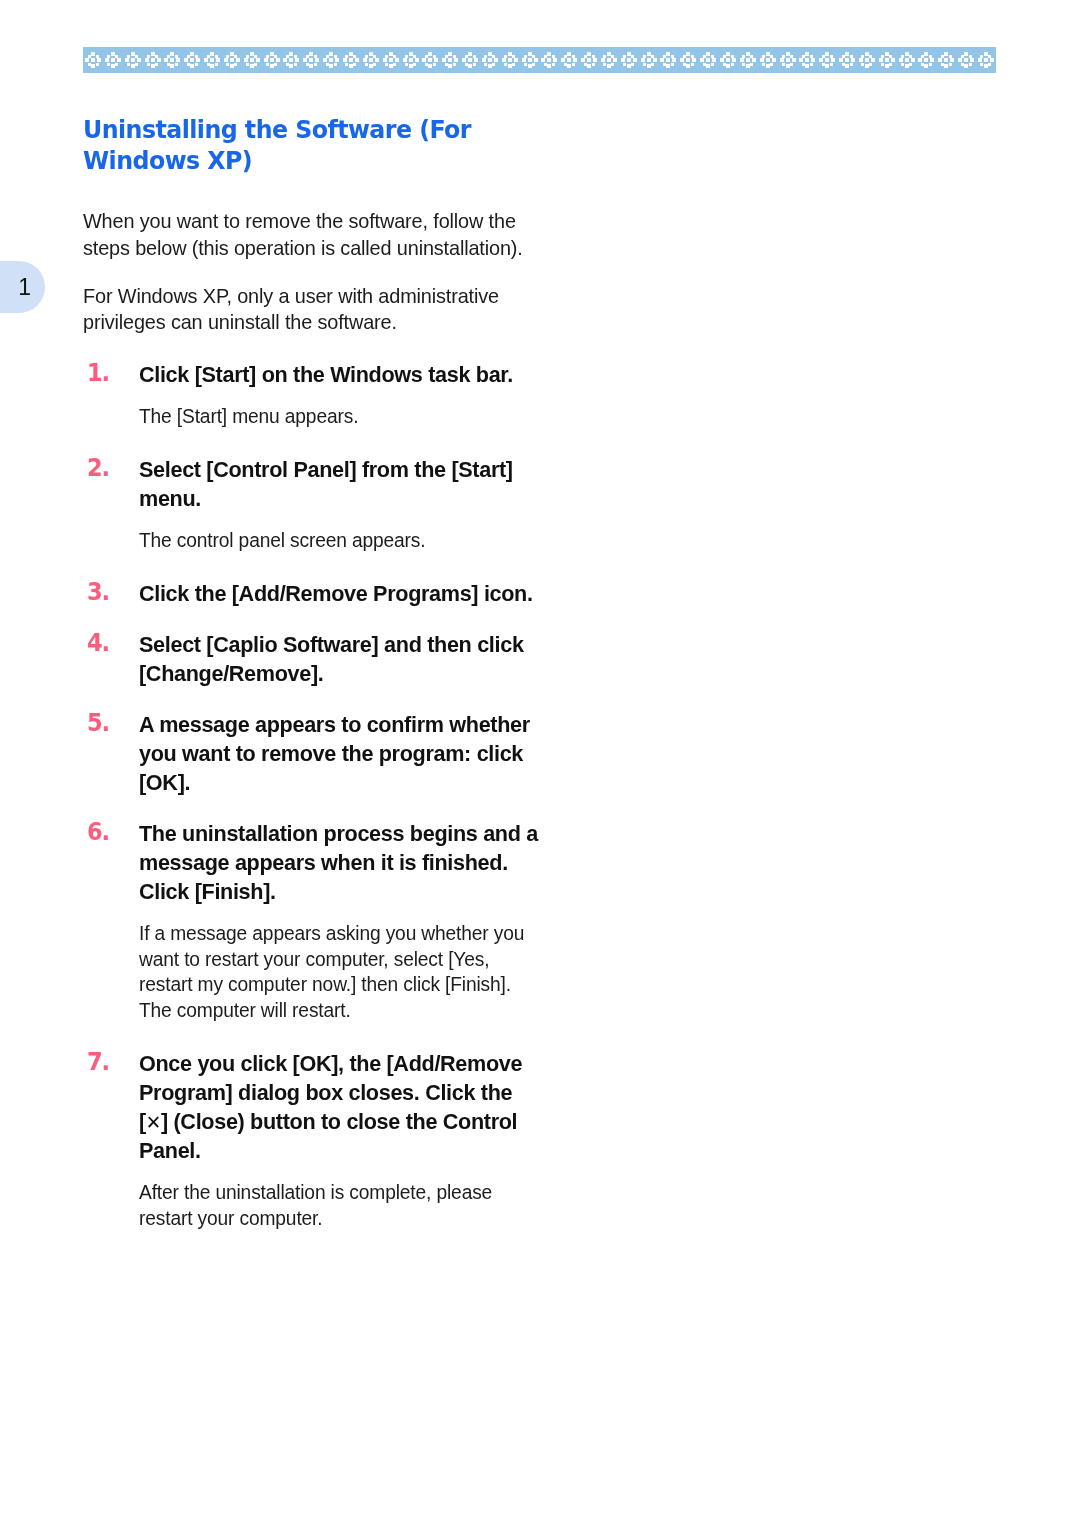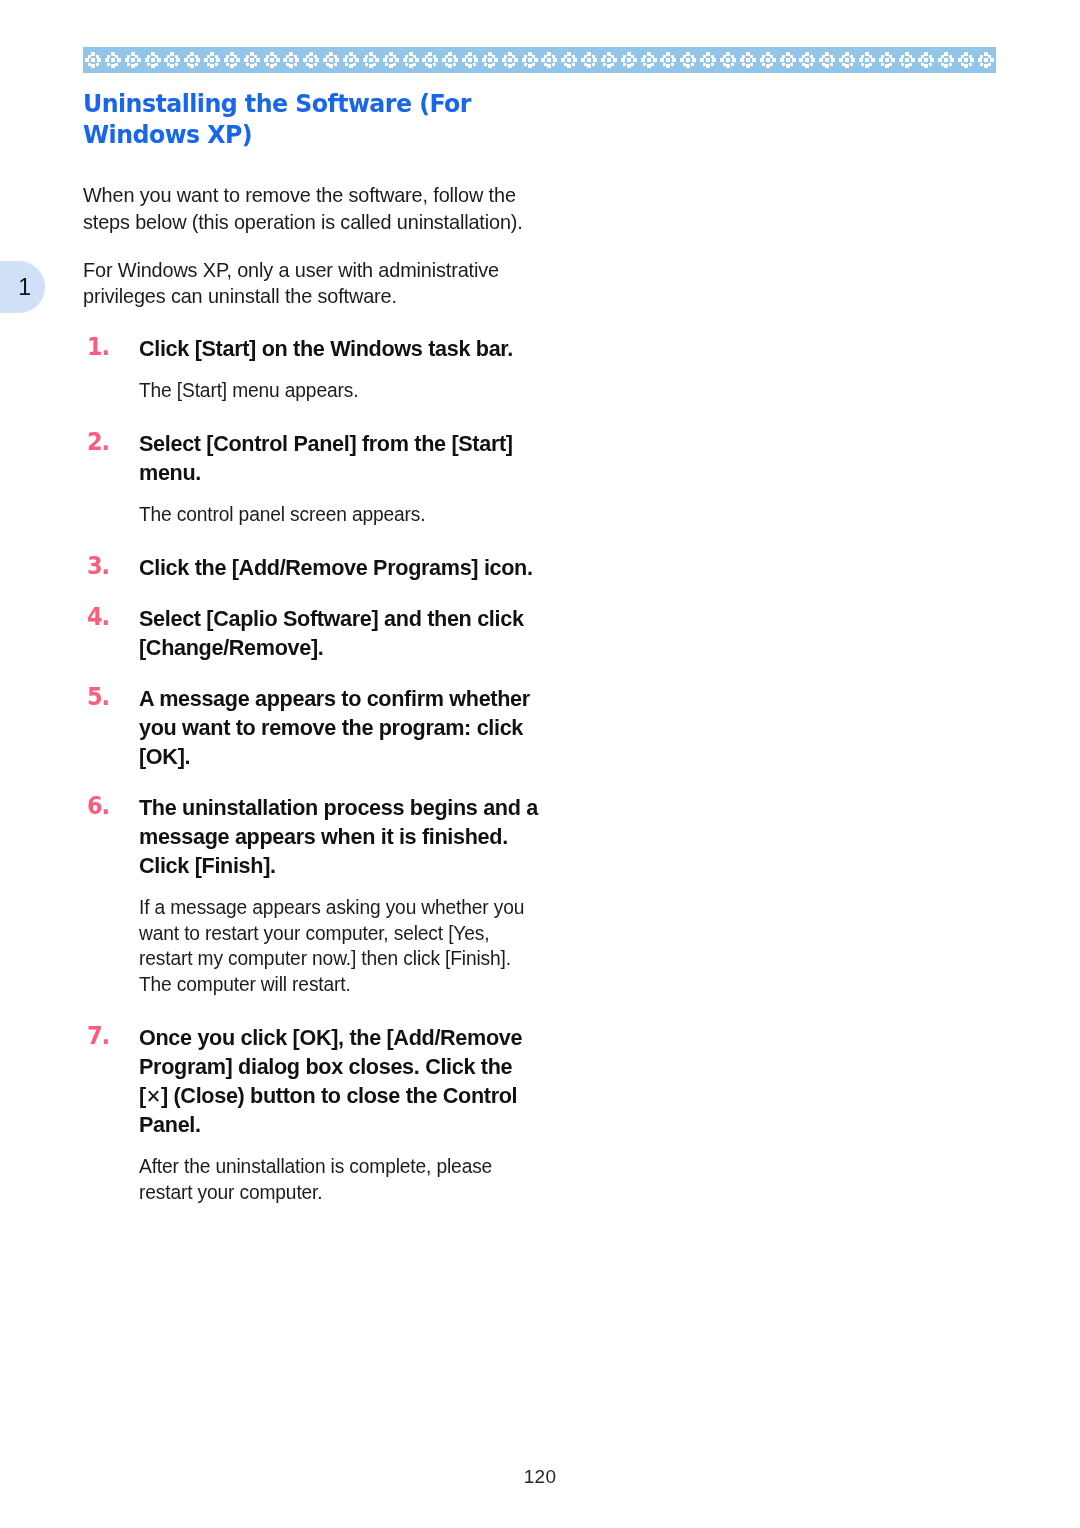--- a/index.html
+++ b/index.html
@@ -80,21 +80,21 @@
     font-size: 23px;
     color: #111111;
     line-height: 1;
     font-family: "Liberation Sans", sans-serif;
   }
 
   
   .content {
     position: absolute;
     left: 83px;
-    top: 88px;
+    top: 114px;
     width: 470px;
   }
 
   h1.section-heading {
     margin: 0;
     font-family: "DejaVu Sans", sans-serif;
     font-weight: bold;
     font-size: 25.5px;
     line-height: 1.22;
     letter-spacing: -0.6px;
@@ -744,15 +744,14 @@
 
       <li class="step">
         <span class="step-num">7.</span>
         <span class="step-title"><span>Once you click [OK], the [Add/Remove Program] dialog box closes. Click the [</span><span class="close-glyph">✕</span><span>] (Close) button to close the Control Panel.</span></span>
         <span class="step-note">After the uninstallation is complete, please restart your computer.</span>
       </li>
 
     </ol>
   </div>
 
-  <div class="page-number">120</div>
 
 </div>
 
 </body></html>

